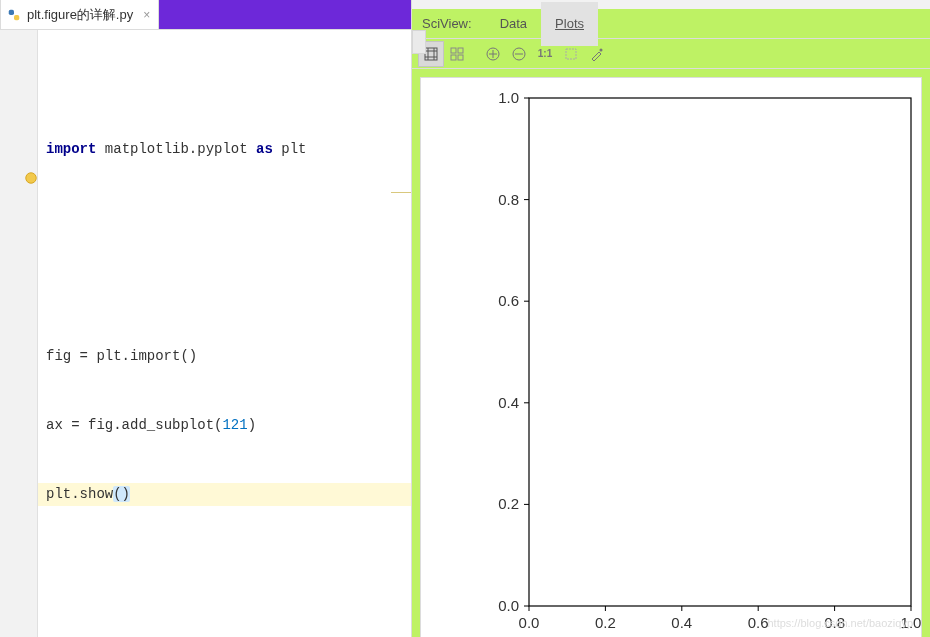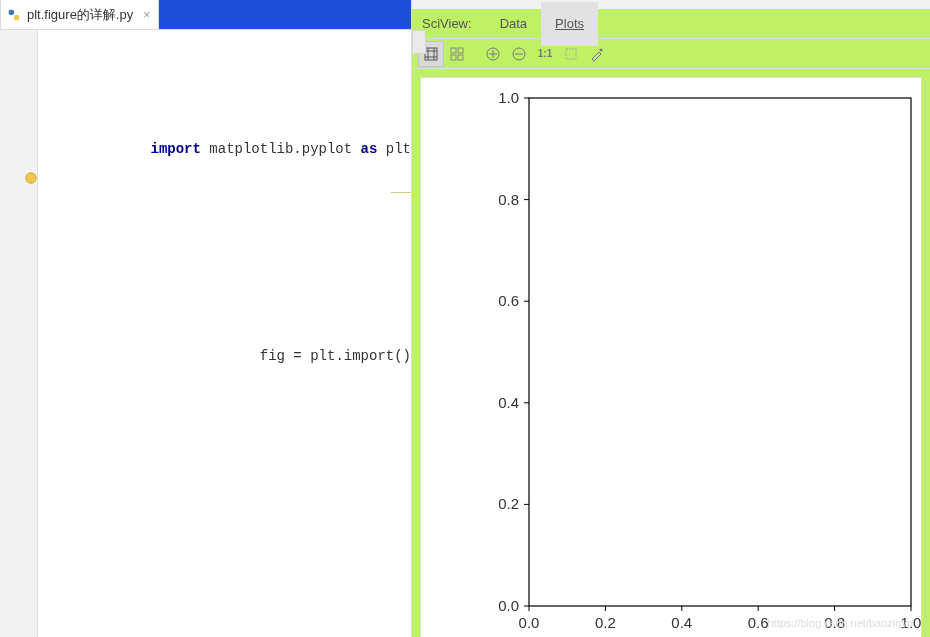--- a/index.html
+++ b/index.html
@@ -1,26 +1,26 @@
 <!DOCTYPE html>
 <html><head>
 <meta charset="utf-8">
 <style>
   * { box-sizing: border-box; margin: 0; padding: 0; }
   html, body { width: 930px; height: 637px; overflow: hidden; font-family: "Segoe UI", Arial, sans-serif; background: #f2f2f2; }
   body { display: flex; }
   .left-pane { width: 412px; height: 100%; display: flex; flex-direction: column; border-right: 1px solid #dcdcdc; background: #f2f2f2; }
-  .tab-bar { height: 30px; background: #1d4ed8; border-bottom: 1px solid #dcdcdc; display: flex; align-items: flex-end; }
+  .tab-bar { height: 30px; background: #6d28d9; border-bottom: 1px solid #dcdcdc; display: flex; align-items: flex-end; }
   .tab { height: 30px; background: #fff; border: 1px solid #dcdcdc; border-bottom: none; padding: 0 8px 0 6px; display: flex; align-items: center; font-size: 13px; color: #333; gap: 6px; }
   .py-icon { width: 14px; height: 14px; display: inline-block; }
   .close-x { color: #999; font-size: 12px; margin-left: 4px; }
   .editor-wrap { flex: 1; display: flex; background: #fff; position: relative; }
   .gutter { width: 38px; background: #f2f2f2; border-right: 1px solid #e0e0e0; position: relative; }
   .code-area { flex: 1; position: relative; font-family: Consolas, "Courier New", monospace; font-size: 14px; line-height: 23px; padding-top: 16px; white-space: pre; color: #333; }
-  .code-line { padding-left: 8px; height: 23px; text-align: right; }
+  .code-line { padding-left: 8px; height: 23px; }
   .kw { color: #00008b; font-weight: bold; }
   .num { color: #0070c1; }
   .paren { color: #333; }
   .current-line { background: #fff9d6; width: 100%; }
   .caret-highlight { background: #cfe8fc; border-radius: 2px; padding: 0 0; }
   .bulb { position: absolute; left: 24px; top: 141px; width: 14px; height: 14px; }
   .line-marker { position: absolute; right: 0; top: 162px; width: 20px; height: 1px; background: #d9c87d; }
   .fold-strip { position: absolute; left: 374px; top: 0; width: 14px; height: 24px; background: #eaeaea; border: 1px solid #d6d6d6; }
   .right-pane { flex: 1; height: 100%; display: flex; flex-direction: column; background: #bef264; margin-top: 9px; }
   .sciview-bar { height: 30px; border-bottom: 1px solid #dcdcdc; display: flex; align-items: center; padding-left: 10px; font-size: 13px; color: #555; gap: 0; }
@@ -61,20 +61,22 @@
           </svg>
       </span>
     </div>
     <div class="code-area">
       <div class="fold-strip"></div>
       <div class="line-marker"></div>
       <div class="code-line"><span class="kw">import</span><span> matplotlib.pyplot </span><span class="kw">as</span><span> plt</span></div>
       <div class="code-line"></div>
       <div class="code-line"></div>
       <div class="code-line"><span>fig = plt.import</span><span class="paren">()</span></div>
+      <div class="code-line"><span>ax</span><span> = fig.add_subplot</span>(<span class="num">121</span>)</div>
+      <div class="code-line current-line"><span>plt.show</span><span class="caret-highlight">()</span></div>
     </div>
   </div>
 </div>
 
 <div class="right-pane">
   <div class="sciview-bar">
     <span class="sciview-label">SciView:</span>
     <span class="sv-tab">Data</span>
     <span class="sv-tab active">Plots</span>
   </div>

